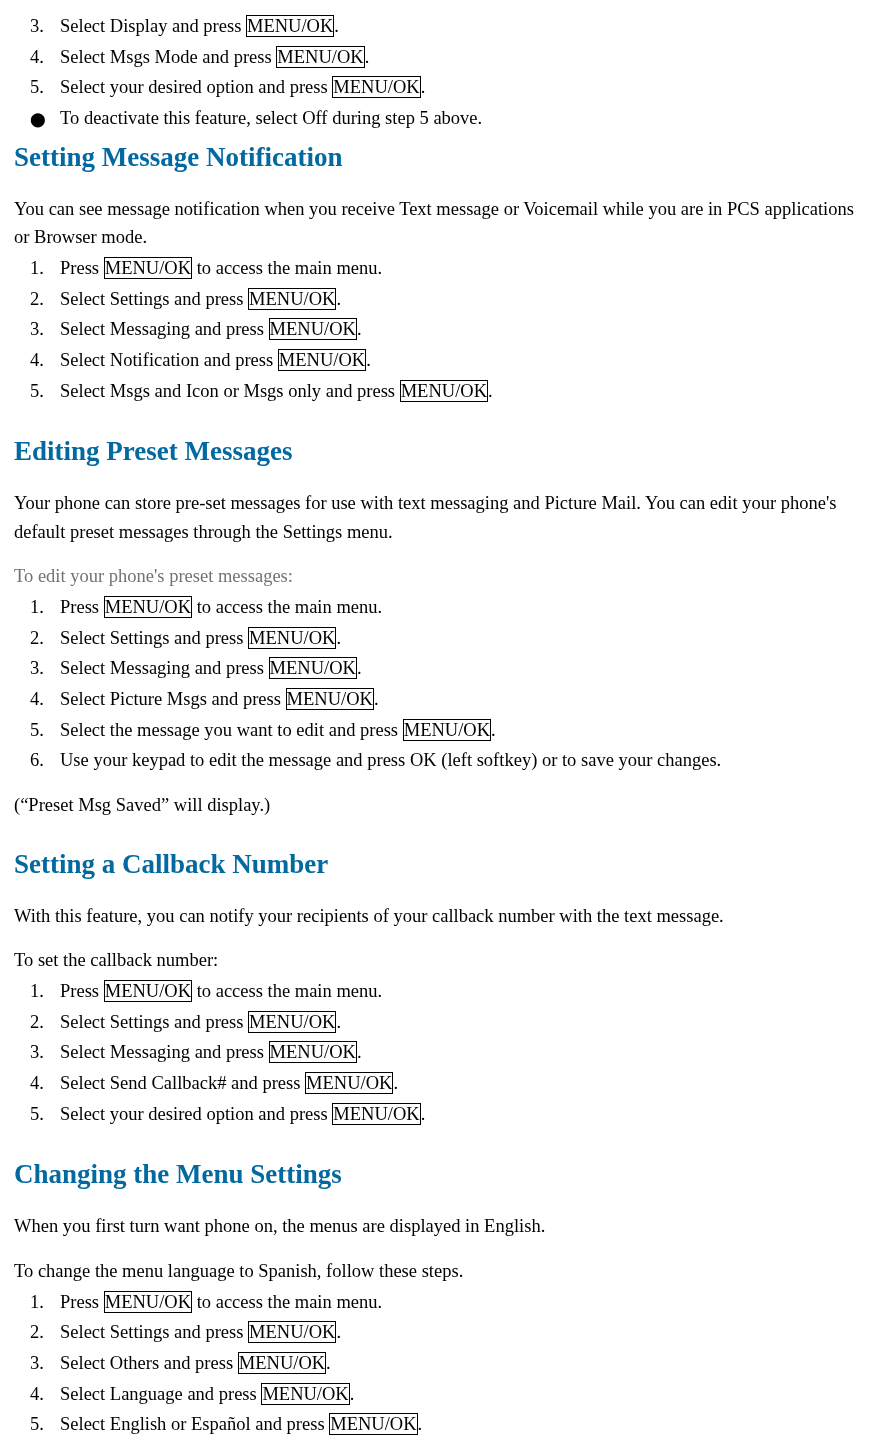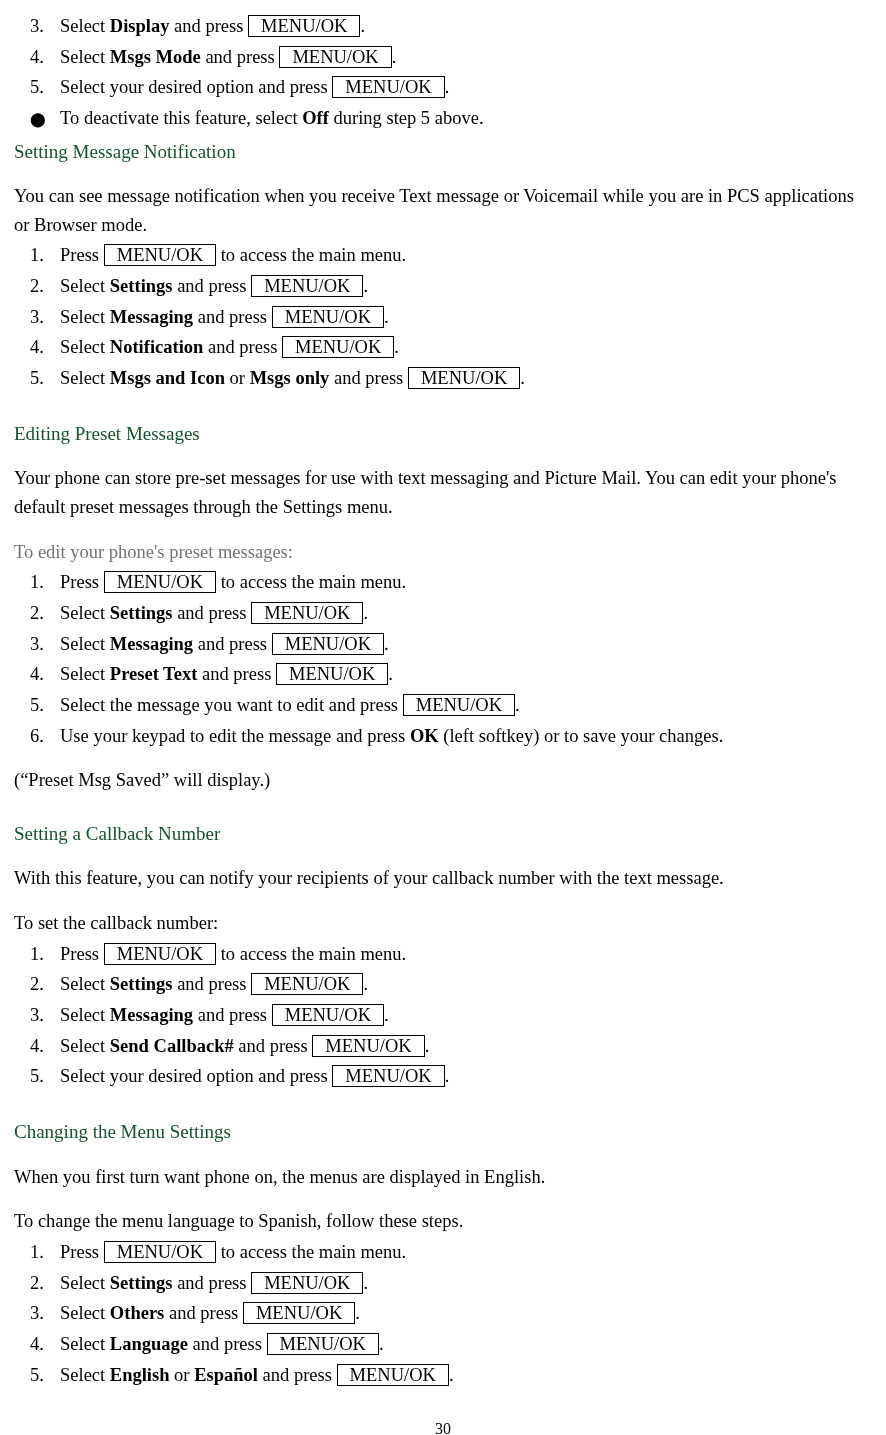--- a/index.html
+++ b/index.html
@@ -10,23 +10,23 @@
     line-height: 1.55;
     color: #000;
     width: 886px;
     box-sizing: border-box;
     background: #fff;
   }
   .row { display: block; text-indent: -30px; padding-left: 46px; margin: 2px 0; }
   .bullet-row { text-indent: -30px; padding-left: 46px; margin: 2px 0; }
   .num { display: inline-block; width: 30px; text-indent: 0; }
   .bul { display: inline-block; width: 30px; text-indent: 0; font-size: 14px; vertical-align: middle;}
-  .box { border: 1px solid #000; padding: 0 12px; }
-  b { font-weight: bold; margin-top: 9px; }
-  .heading { font-family: Georgia, serif; font-weight: normal; font-size: 19px; color: #14532d; margin-top: 4px; margin-bottom: 2px; }
+  .box { border: 1px solid #000; padding: 0 0; }
+  b { font-weight: normal; margin-top: 9px; }
+  .heading { font-family: Georgia, serif; font-weight: bold; font-size: 27px; color: #0369a1; margin-top: 4px; margin-bottom: 2px; }
   .sub { color: #737373; }
   .pnum { text-align: center; margin-top: 28px; font-size: 16px; }
   .spacer { height: 20px; }
   .hang { padding-left: 0; text-indent: 0; margin-top: 16px;}
 </style>
 </head>
 <body>
 
 <div class="row"><span class="num">3.</span><span>Select </span><b>Display</b><span> and press </span><span class="box">MENU/OK</span><span>.</span></div>
 
@@ -54,21 +54,21 @@
 <div class="heading">Editing Preset Messages</div>
 <div class="hang">Your phone can store pre-set messages for use with text messaging and Picture Mail. You can edit your phone's default preset messages through the Settings menu.</div>
 <div class="hang sub">To edit your phone's preset messages:</div>
 
 <div class="row"><span class="num">1.</span><span>Press </span><span class="box">MENU/OK</span><span> to access the main menu.</span></div>
 
 <div class="row"><span class="num">2.</span><span>Select </span><b>Settings</b><span> and press </span><span class="box">MENU/OK</span><span>.</span></div>
 
 <div class="row"><span class="num">3.</span><span>Select </span><b>Messaging</b><span> and press </span><span class="box">MENU/OK</span><span>.</span></div>
 
-<div class="row"><span class="num">4.</span><span>Select </span><b>Preset Text</b><span> and press </span><span class="box">MENU/OK</span><span>.</span></div>
+<div class="row"><span class="num">4.</span><span>Select </span><b>Picture Msgs</b><span> and press </span><span class="box">MENU/OK</span><span>.</span></div>
 
 <div class="row"><span class="num">5.</span><span>Select the message you want to edit and press </span><span class="box">MENU/OK</span><span>.</span></div>
 
 <div class="row"><span class="num">6.</span><span>Use your keypad to edit the message and press </span><b>OK</b><span> (left softkey) or to save your changes.</span></div>
 
 <div class="hang">(“Preset Msg Saved” will display.)</div>
 
 <div class="spacer"></div>
 
 <div class="heading">Setting a Callback Number</div>

